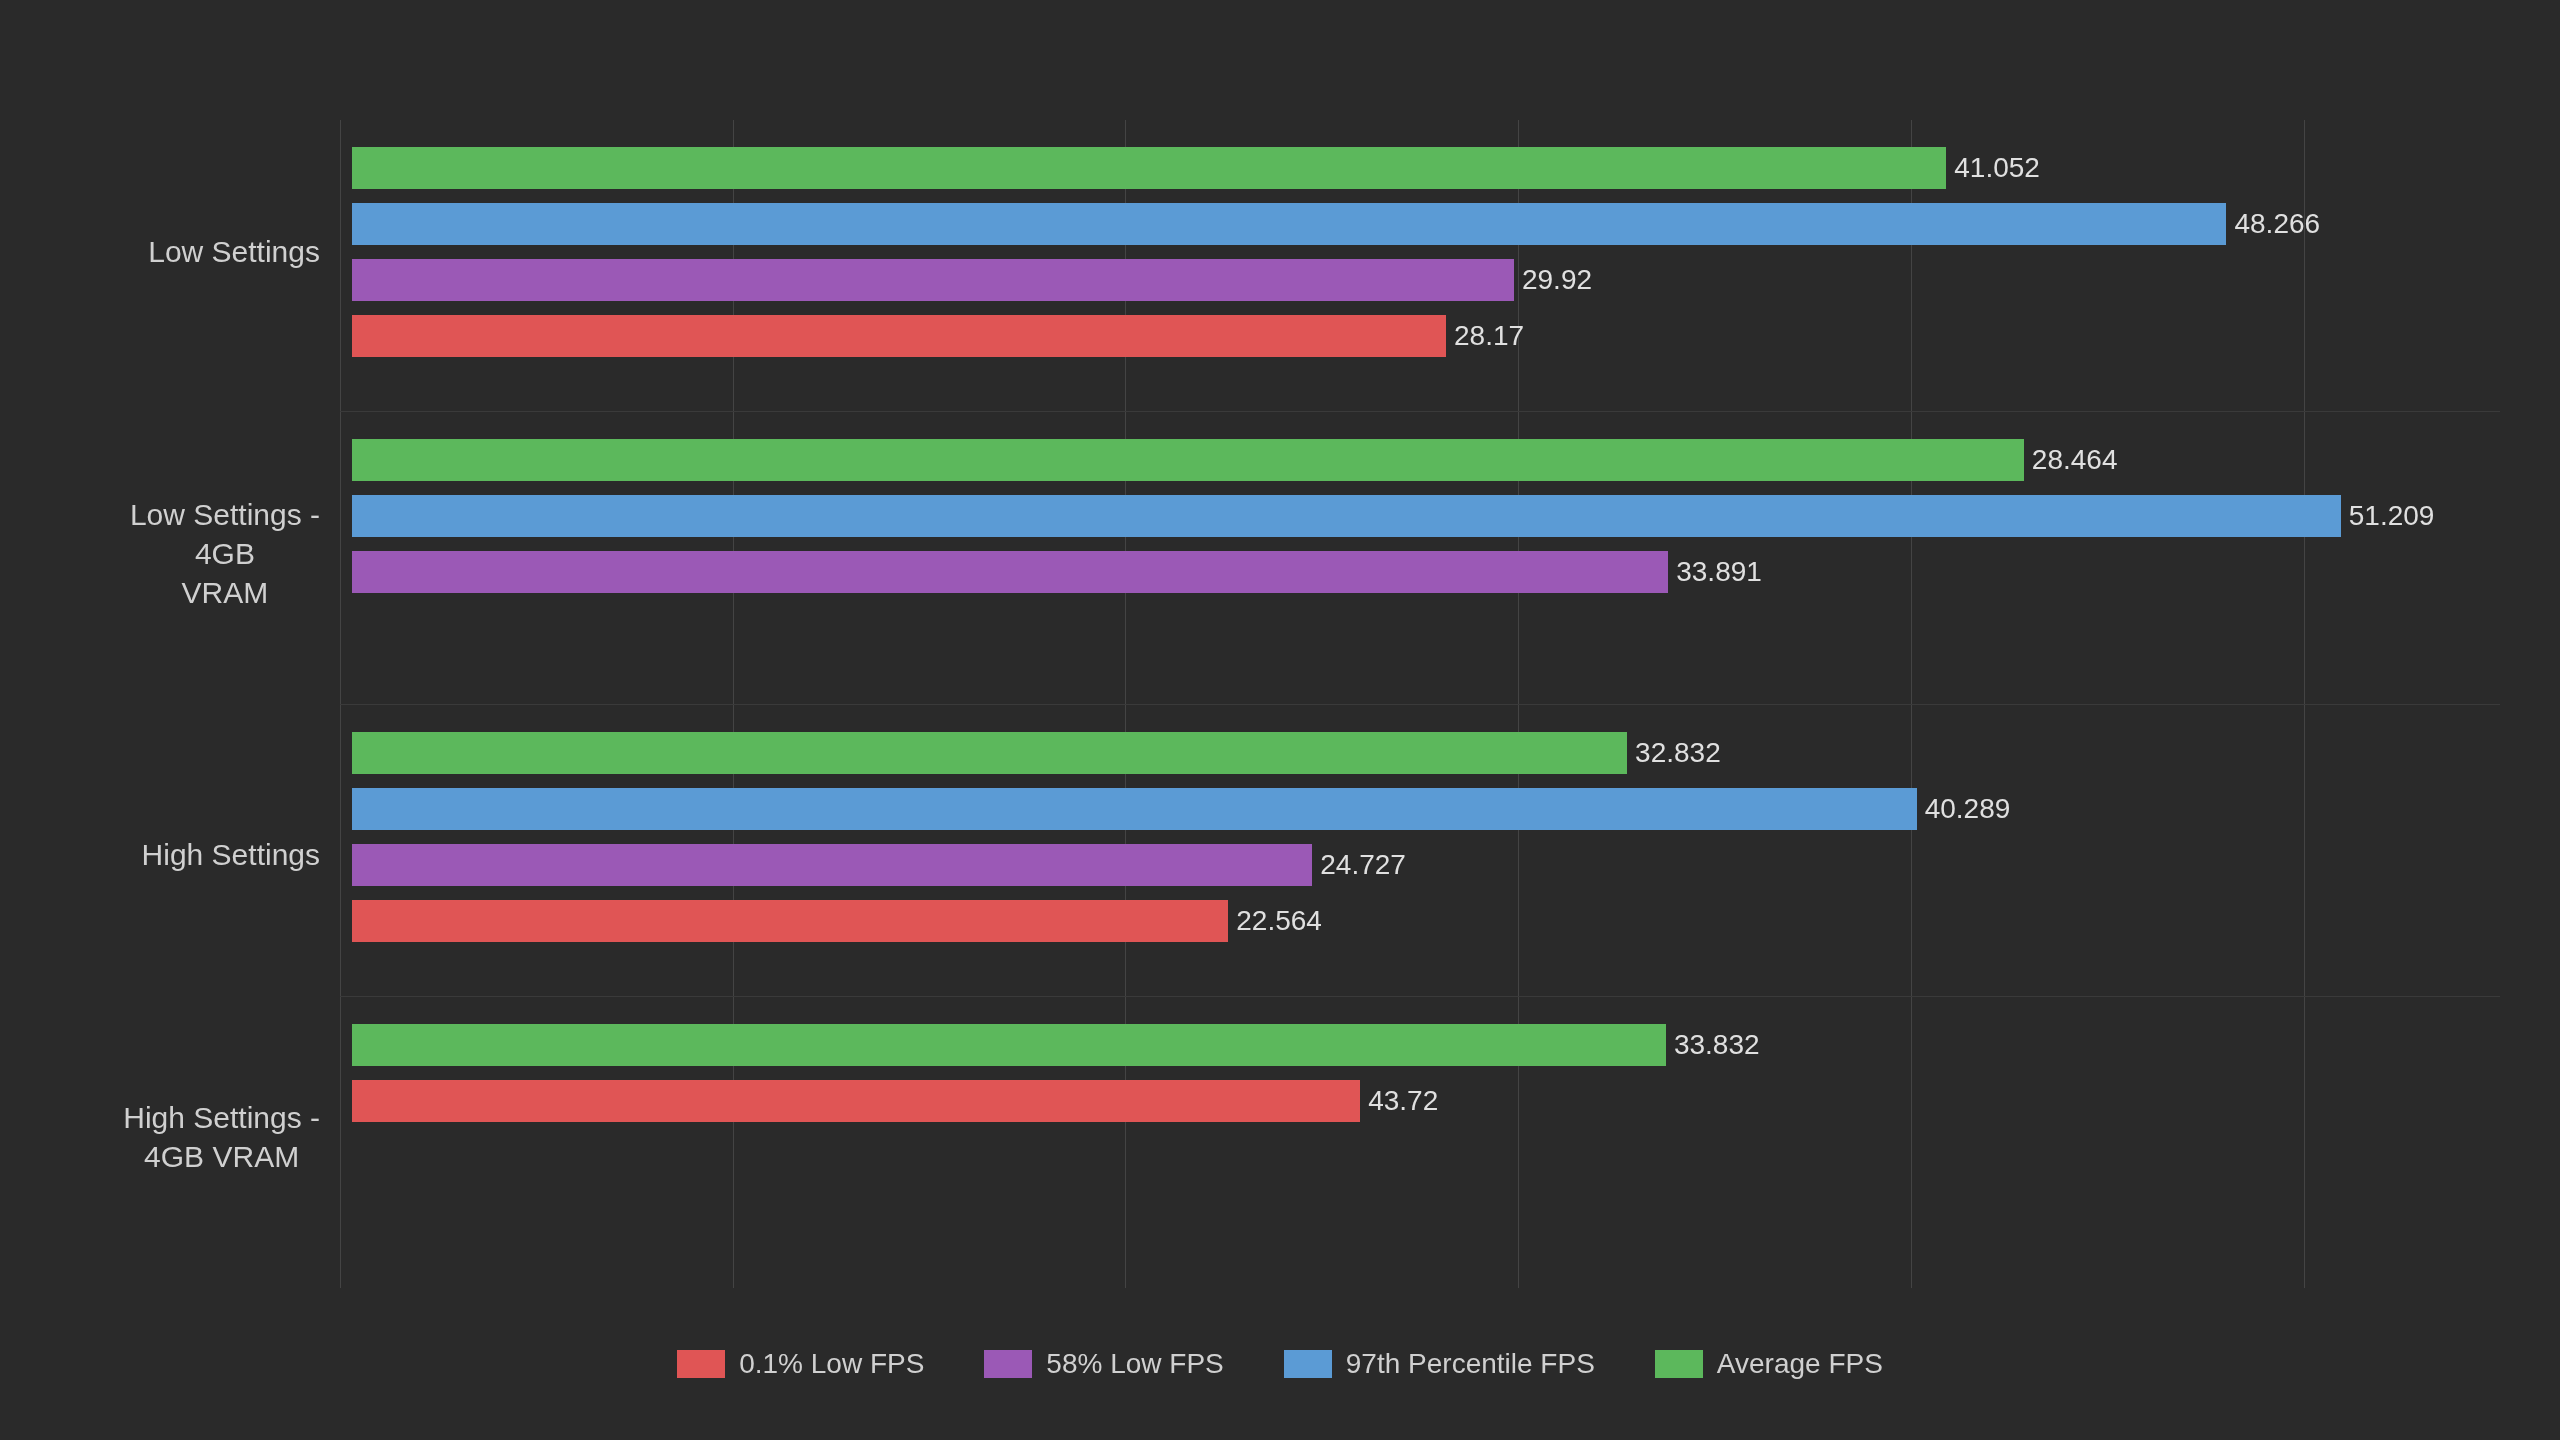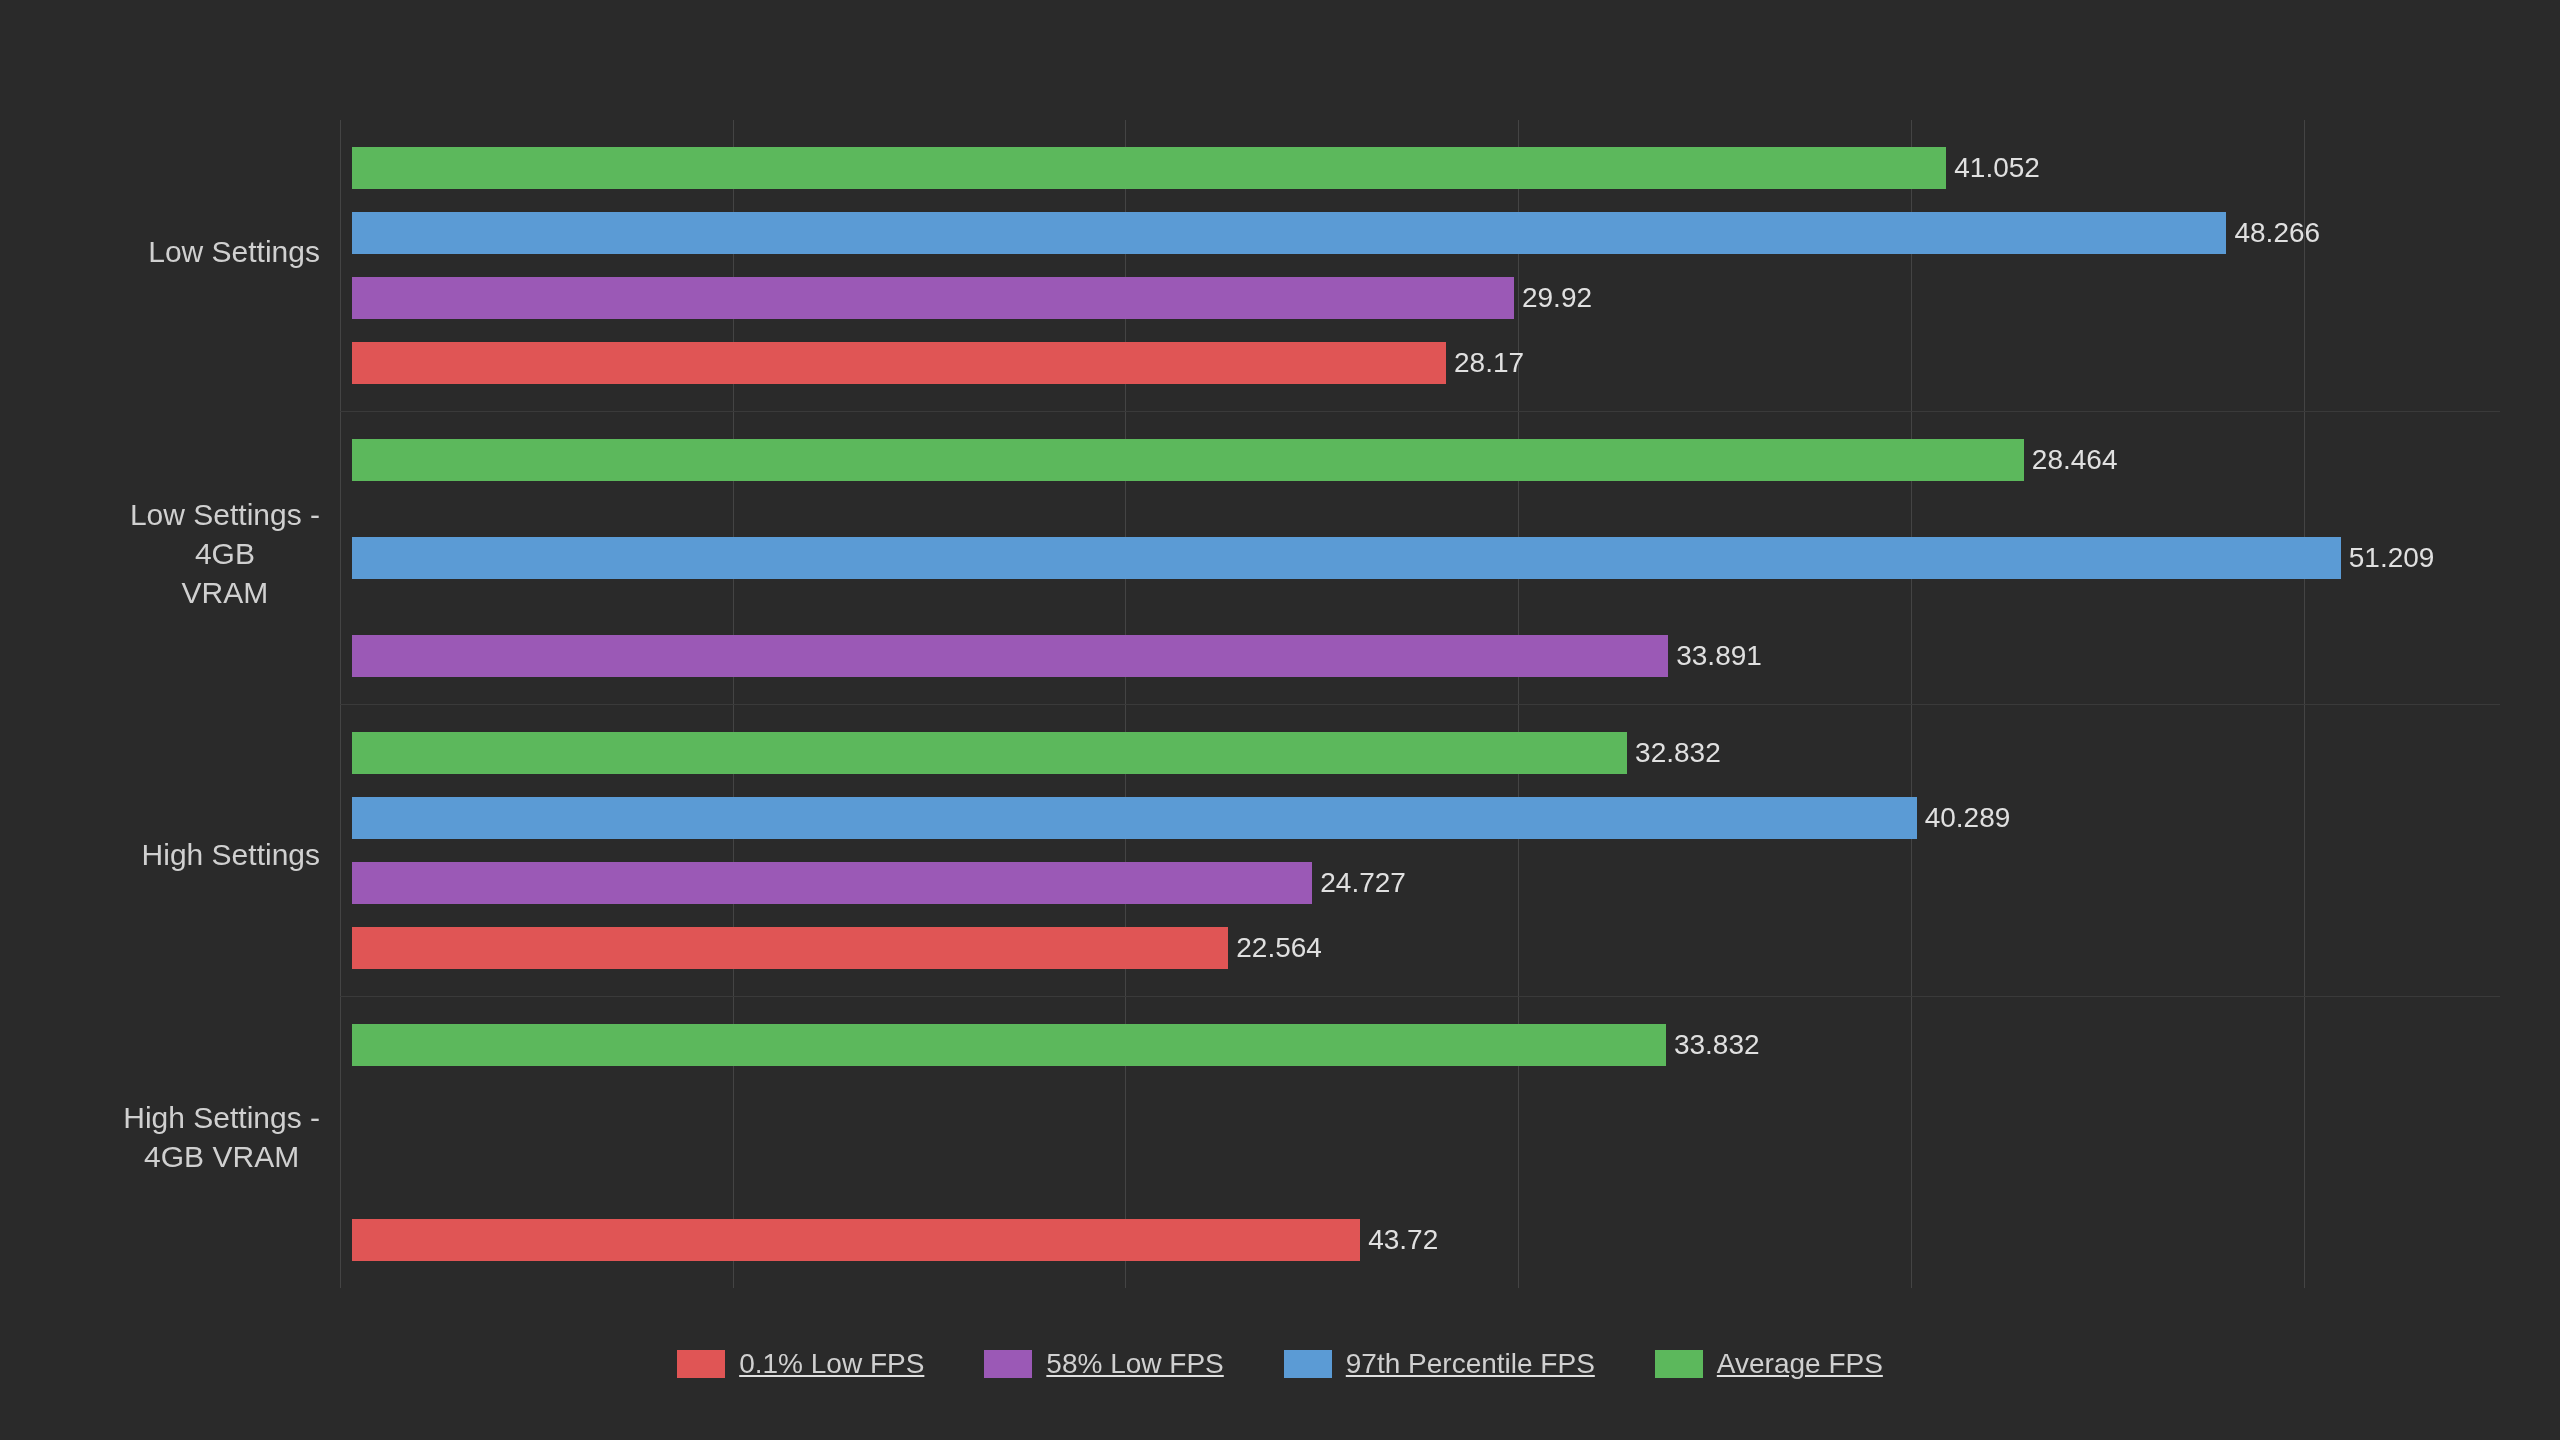--- a/index.html
+++ b/index.html
@@ -70,21 +70,21 @@
       z-index: 0;
     }
     .grid-line {
       border-left: 1px solid #444;
       height: 100%;
     }
     .category-section {
       flex: 1;
       display: flex;
       flex-direction: column;
-      justify-content: space-between;
+      justify-content: flex-start;
       padding: 20px 12px;
       position: relative;
       z-index: 1;
       border-bottom: 1px solid #3a3a3a;
     }
     .category-section:last-child {
       border-bottom: none;
     }
     .bar-row {
       display: flex;
@@ -111,21 +111,20 @@
     .bar-purple { background-color: #9b59b6; }
     .bar-red { background-color: #e05555; }
 
     .legend {
       display: flex;
       flex-direction: row;
       justify-content: center;
       gap: 60px;
       margin-top: 40px;
       padding: 20px 0;
-      text-decoration: underline;
     }
     .legend-item {
       display: flex;
       align-items: center;
       gap: 14px;
       font-size: 28px;
       color: #d0d0d0;
     }
     .legend-color {
       width: 48px;

